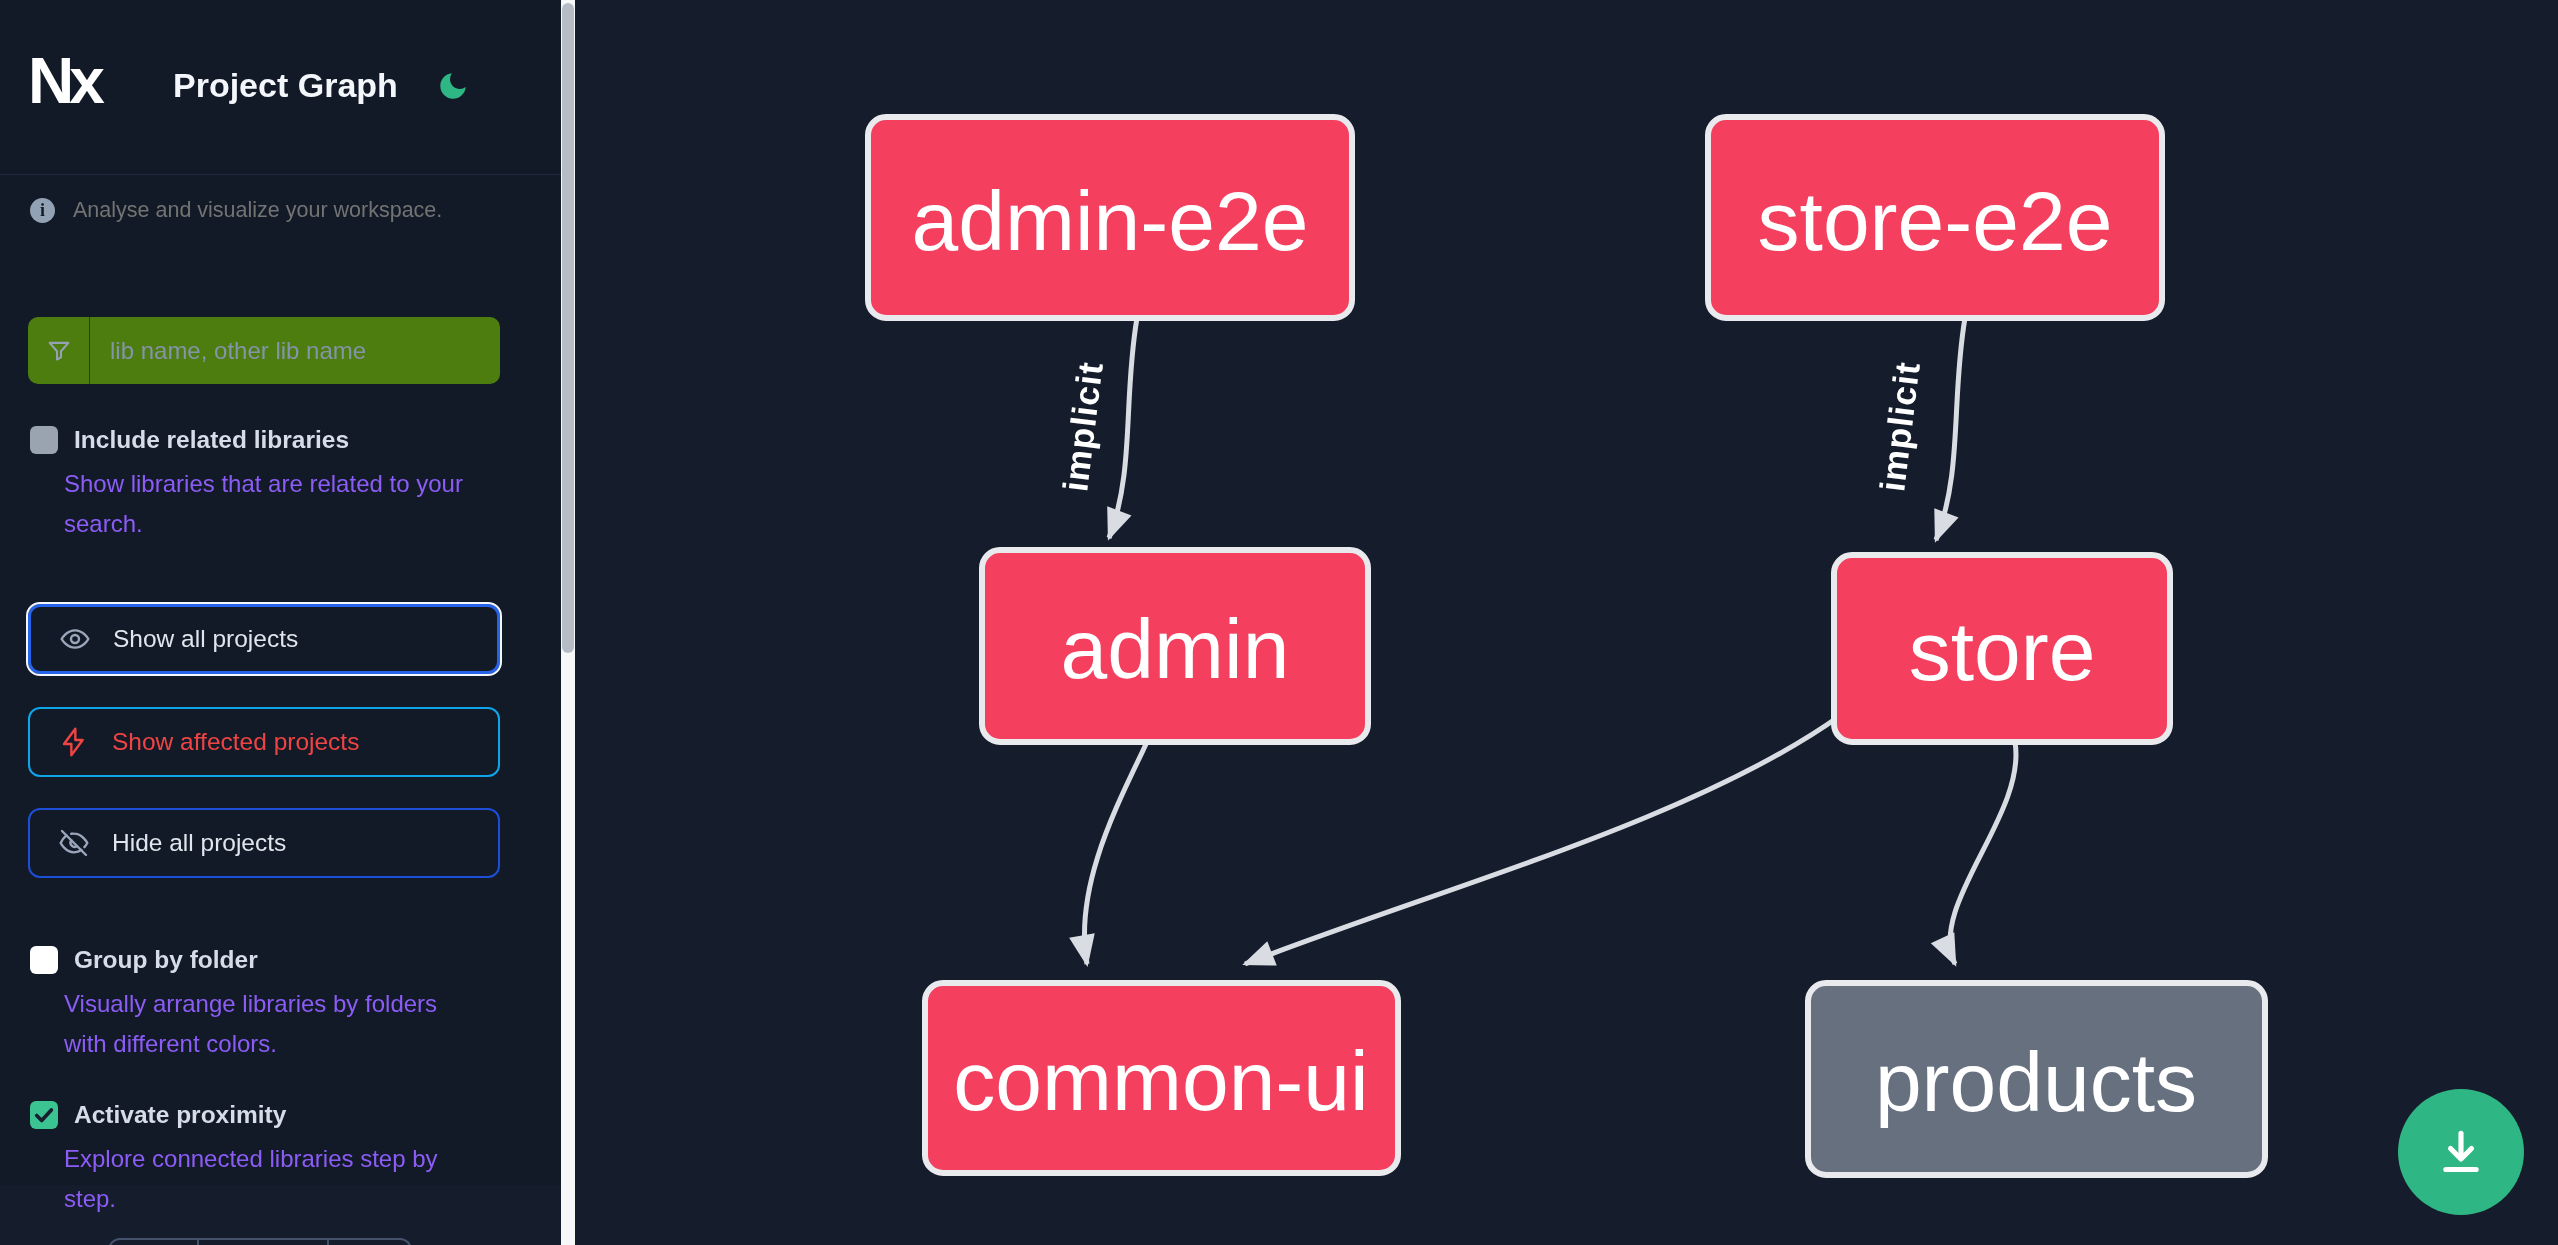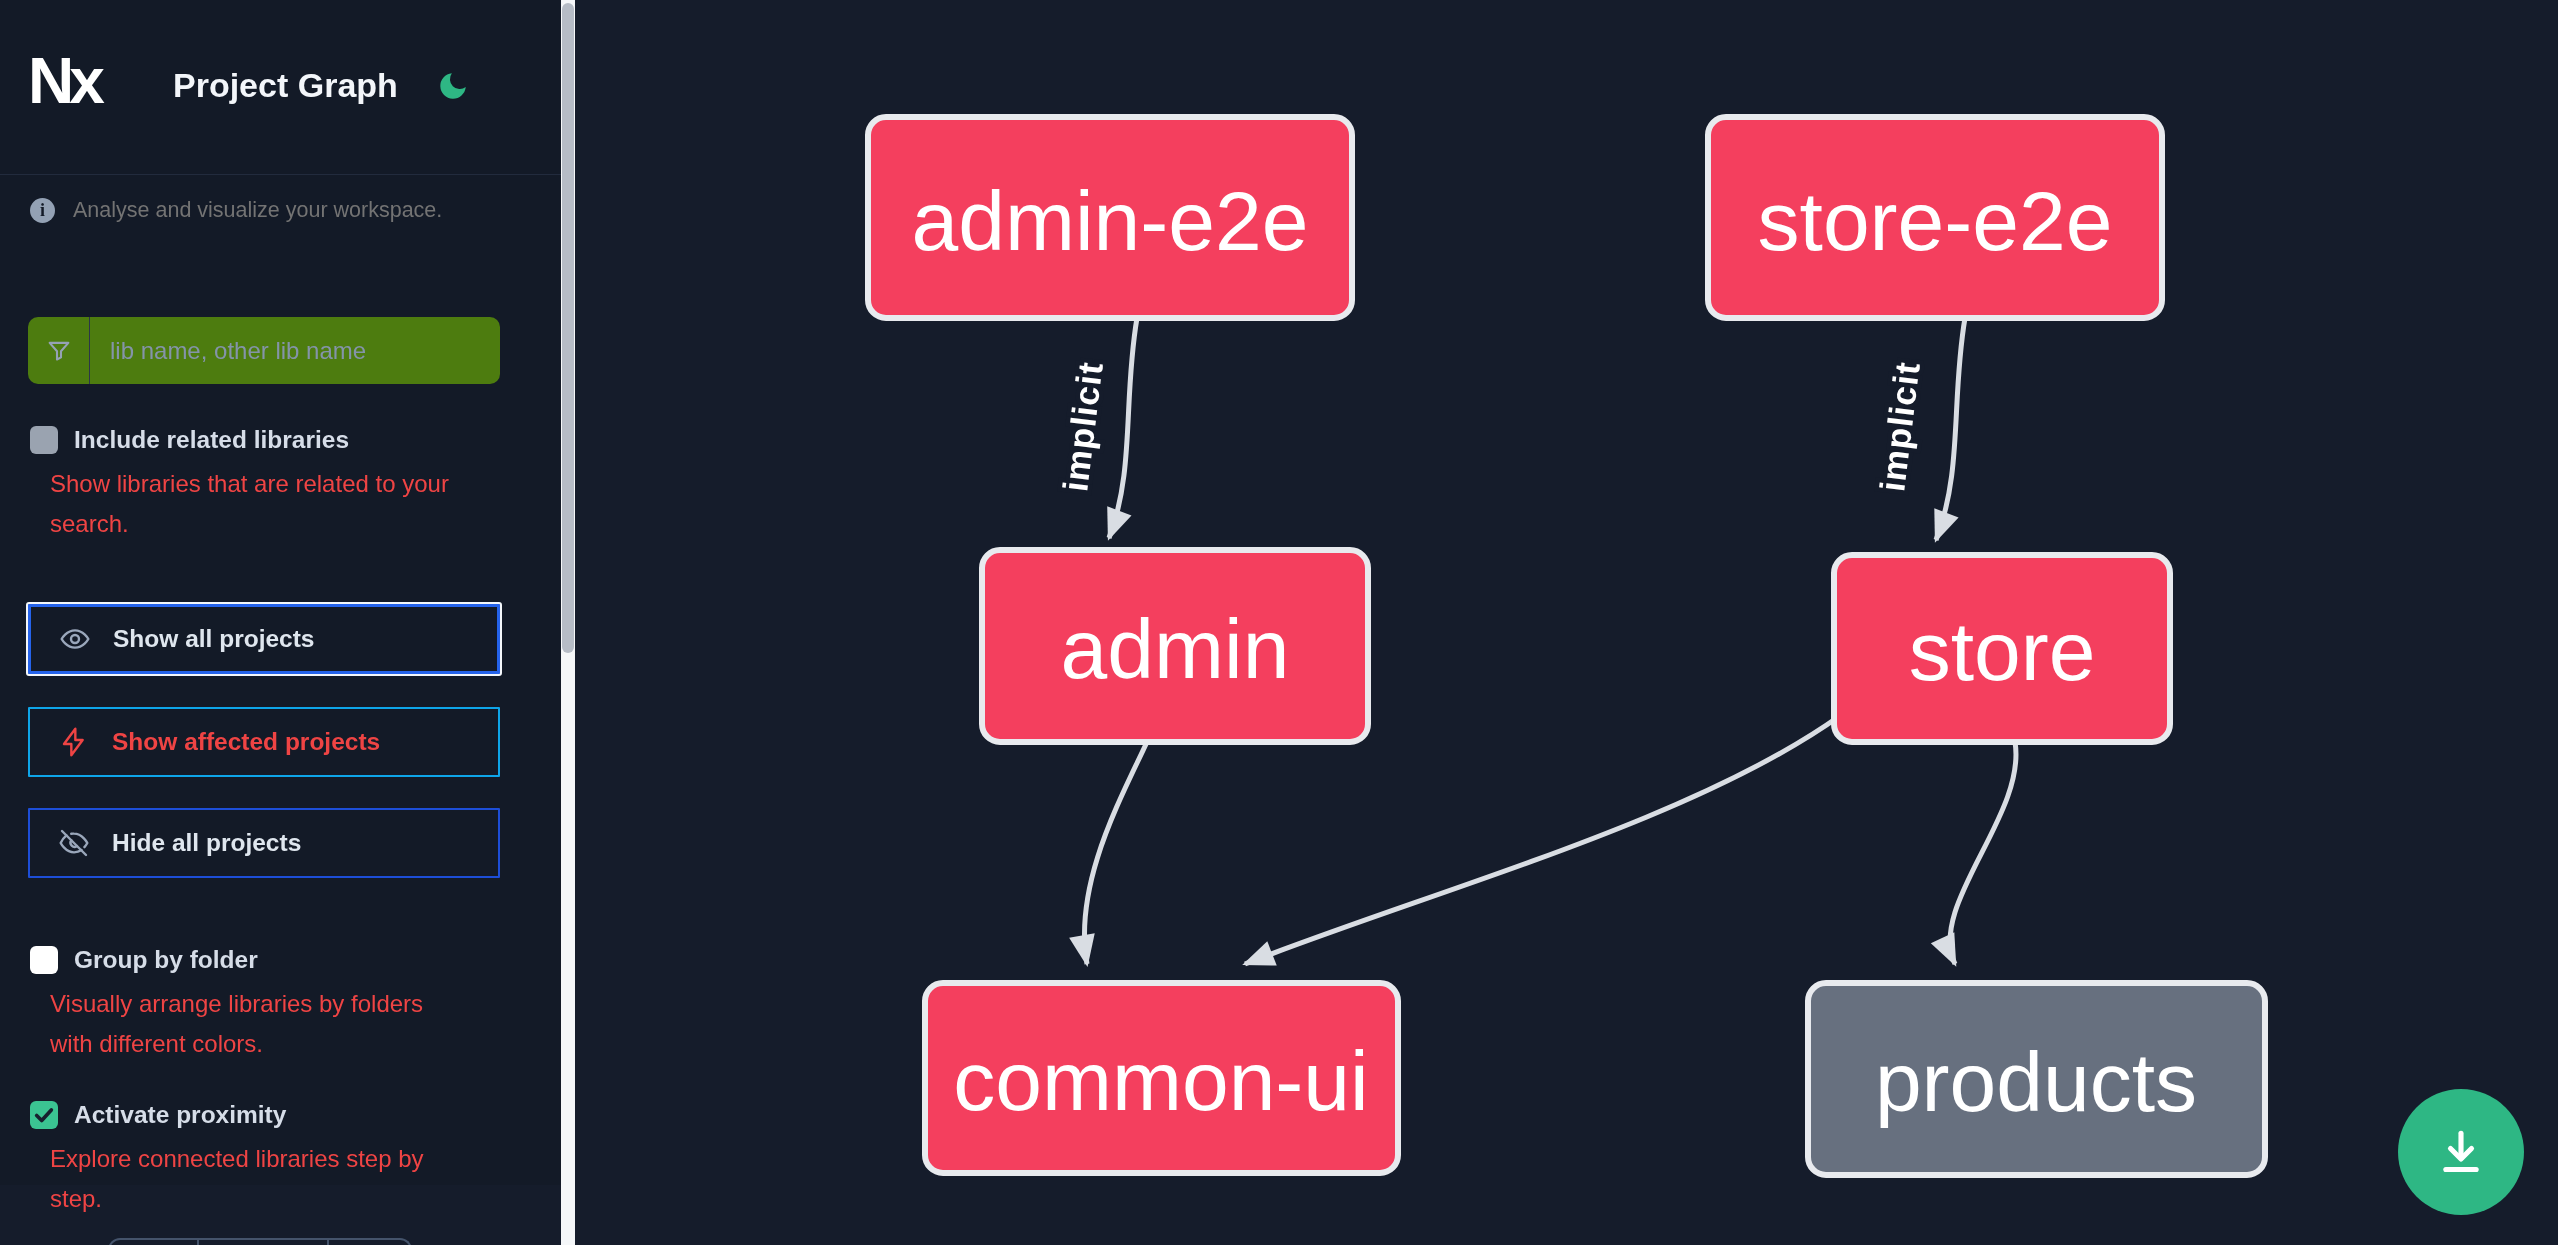--- a/index.html
+++ b/index.html
@@ -24,24 +24,24 @@
 
   .option { position:absolute; left:30px; }
   .opt-related   { top:424px; }
   .opt-group     { top:944px; }
   .opt-proximity { top:1099px; }
   .checkbox { position:absolute; left:0; top:2px; width:28px; height:28px; border-radius:6px; }
   .cb-gray  { background:#9aa3b0; }
   .cb-white { background:#ffffff; }
   .cb-green { background:#3bc492; display:flex; align-items:center; justify-content:center; }
   .opt-label { margin-left:44px; font-size:24.5px; font-weight:600; color:#d6dde8; line-height:32px; }
-  .opt-desc { margin-left:20px; margin-top:8px; font-size:24px; color:#ef4444; line-height:40px; }
+  .opt-desc { margin-left:34px; margin-top:8px; font-size:24px; color:#8b5cf6; line-height:40px; }
   .w415 { width:415px; } .w380 { width:380px; }
 
-  .side-btn { position:absolute; left:28px; width:472px; height:70px; border-radius:1px; background:transparent; display:flex; align-items:center; padding-left:28px; gap:22px; font-family:"Liberation Sans", sans-serif; font-size:24.5px; font-weight:700; color:#dfe6ee; cursor:pointer; }
+  .side-btn { position:absolute; left:28px; width:472px; height:70px; border-radius:12px; background:transparent; display:flex; align-items:center; padding-left:28px; gap:22px; font-family:"Liberation Sans", sans-serif; font-size:24.5px; font-weight:400; color:#dfe6ee; cursor:pointer; }
   .btn-show-all { top:604px; border:3px solid #2563eb; outline:2px solid #f4f7fb; }
   .btn-affected { top:707px; border:2px solid #0ea5e9; color:#ef4444; }
   .btn-hide     { top:808px; border:2px solid #1d4ed8; }
 
   .stepper { position:absolute; left:108px; top:1238px; width:304px; height:14px; border:2px solid #44536b; border-bottom:none; border-radius:12px 12px 0 0; }
   .stepper .sep { position:absolute; top:0; width:2px; height:100%; background:#44536b; }
 
   .scrollbar { position:absolute; left:561px; top:0; width:14px; height:1245px; background:#f5f7f9; }
   .scroll-thumb { position:absolute; left:1px; top:3px; width:12px; height:650px; background:#b6bcc6; border-radius:6px; }
 

